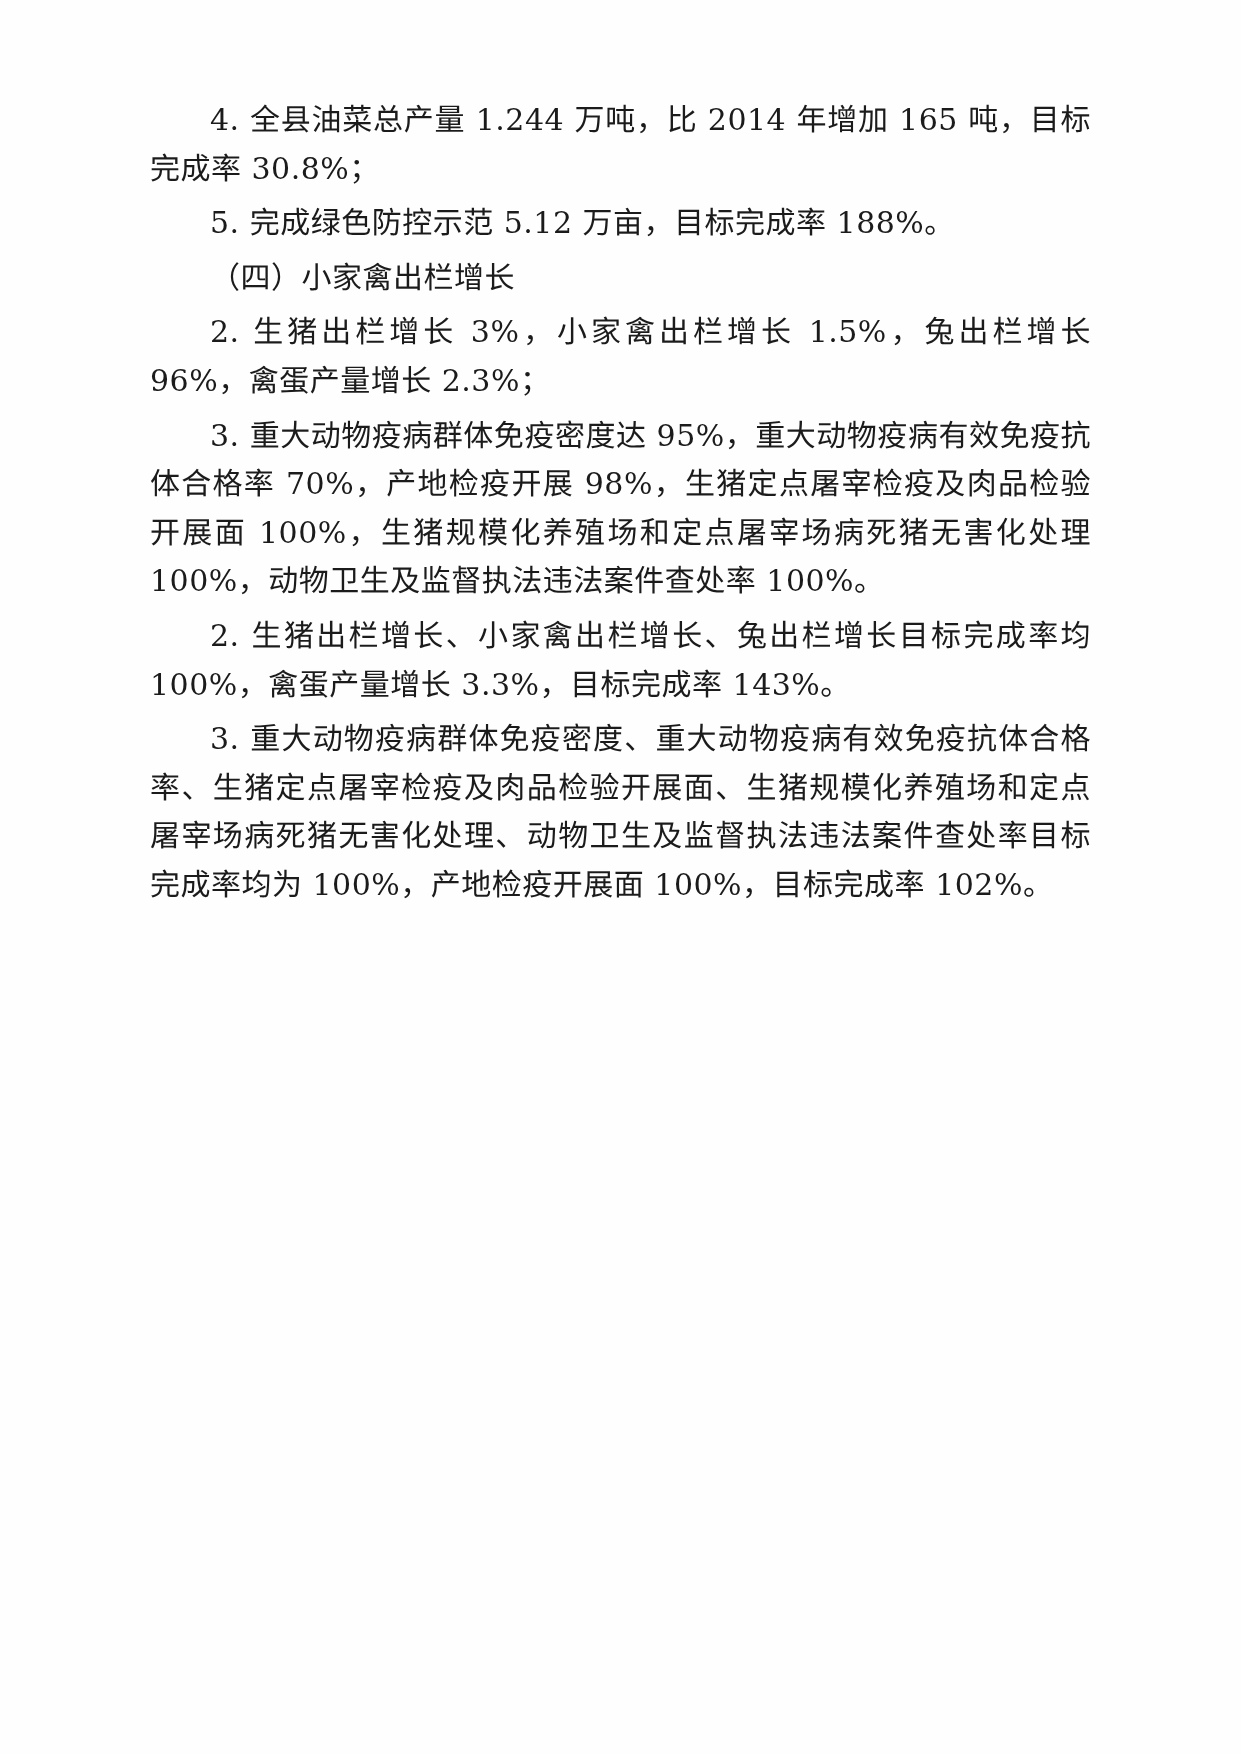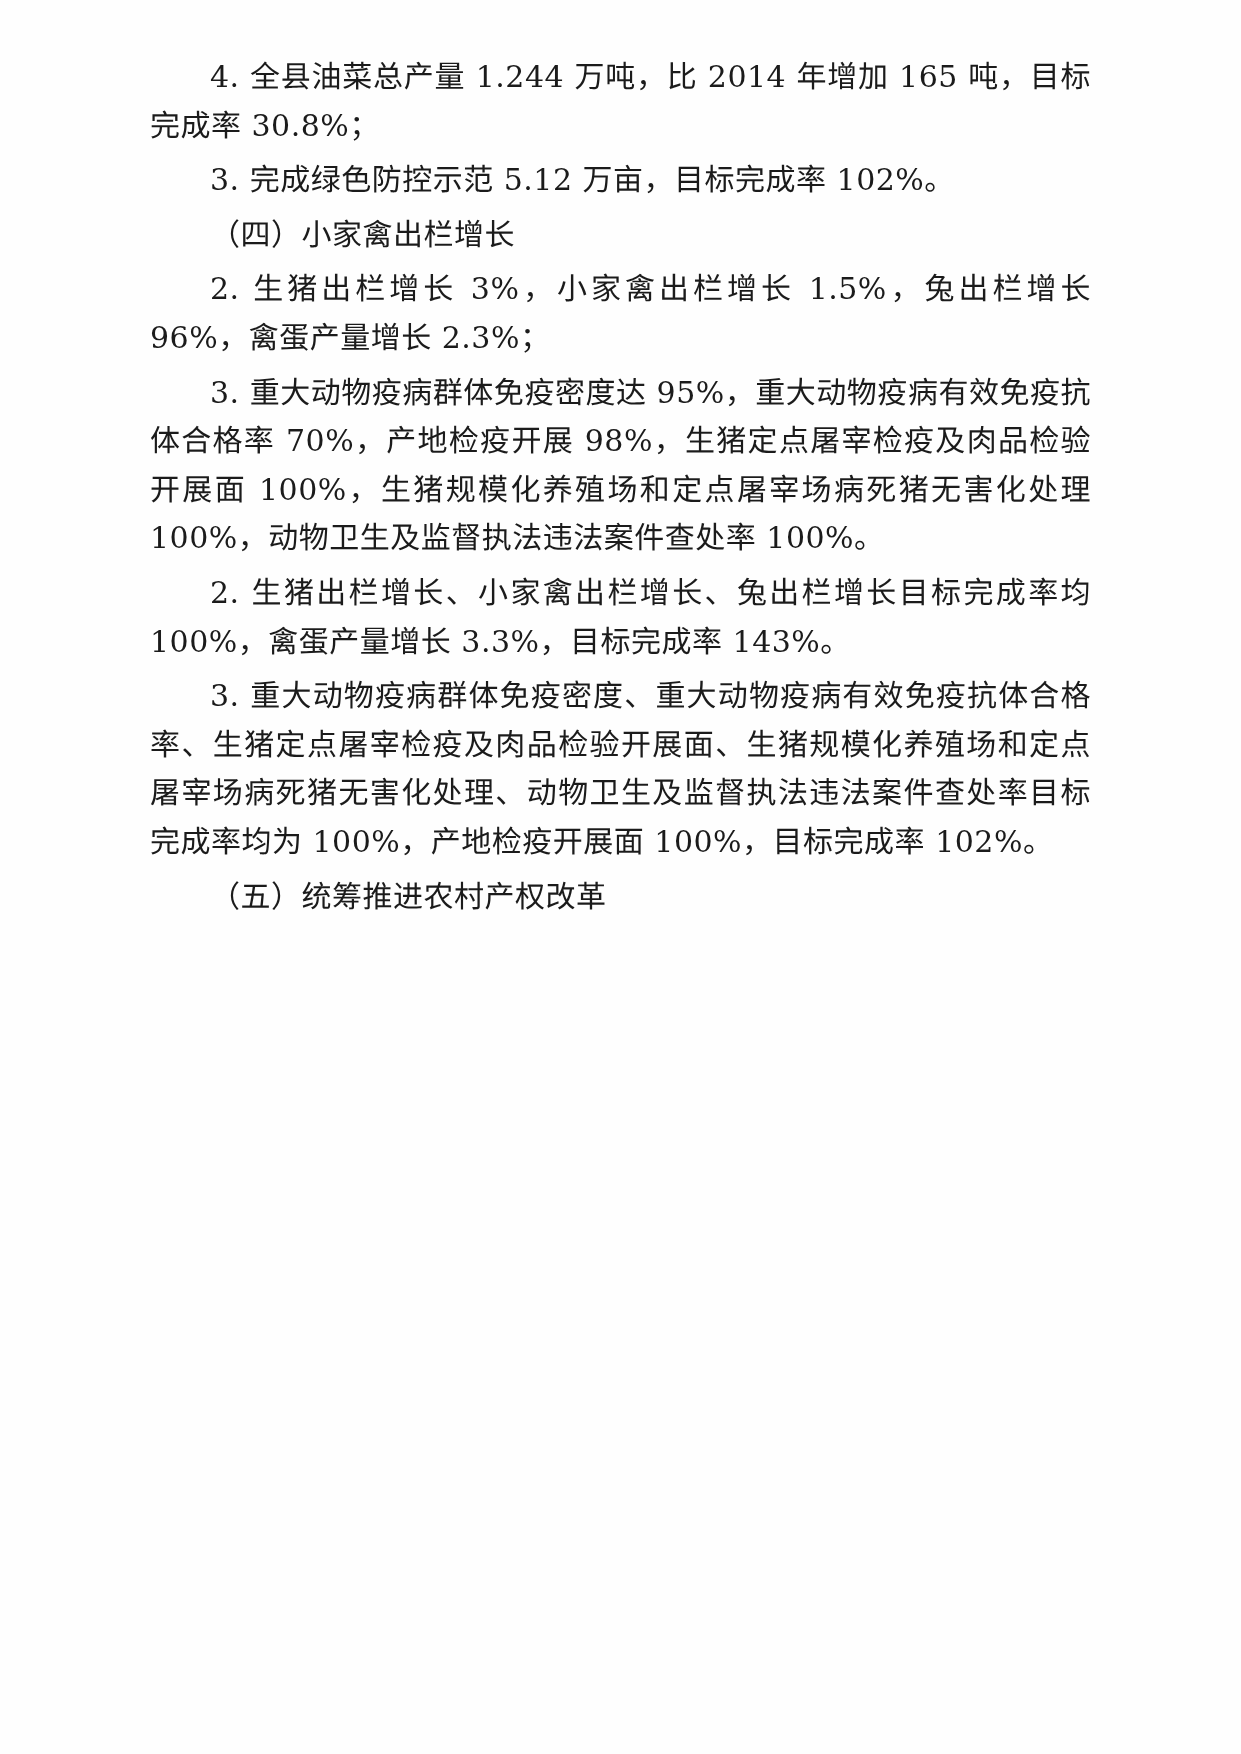--- a/index.html
+++ b/index.html
@@ -7,21 +7,21 @@
     margin: 0;
     padding: 0;
     background: #ffffff;
   }
   .page {
     width: 1241px;
     height: 1754px;
     background: #fefefe;
     position: relative;
     box-sizing: border-box;
-    padding: 53px 150px 60px 150px;
+    padding: 96px 150px 60px 150px;
     font-family: "DejaVu Serif", "Liberation Serif", serif;
   }
   .doc-body {
     font-size: 30px;
     line-height: 1.62;
     color: #1b1b1b;
     text-align: justify;
     text-justify: inter-ideograph;
     letter-spacing: 0.5px;
   }
@@ -30,21 +30,20 @@
     text-indent: 2em;
     white-space: normal;
   }
 </style>
 </head>
 <body>
 
 <div class="page">
   <div class="doc-body">
     <p class="para">4. 全县油菜总产量 1.244 万吨，比 2014 年增加 165 吨，目标完成率 30.8%；</p>
-    <p class="para">3. 完成绿色防控示范 5.12 万亩，目标完成率 102%。</p>
+    <p class="para">5. 完成绿色防控示范 5.12 万亩，目标完成率 188%。</p>
     <p class="para">（四）小家禽出栏增长</p>
     <p class="para">2. 生猪出栏增长 3%，小家禽出栏增长 1.5%，兔出栏增长 96%，禽蛋产量增长 2.3%；</p>
     <p class="para">3. 重大动物疫病群体免疫密度达 95%，重大动物疫病有效免疫抗体合格率 70%，产地检疫开展 98%，生猪定点屠宰检疫及肉品检验开展面 100%，生猪规模化养殖场和定点屠宰场病死猪无害化处理 100%，动物卫生及监督执法违法案件查处率 100%。</p>
     <p class="para">2. 生猪出栏增长、小家禽出栏增长、兔出栏增长目标完成率均 100%，禽蛋产量增长 3.3%，目标完成率 143%。</p>
     <p class="para">3. 重大动物疫病群体免疫密度、重大动物疫病有效免疫抗体合格率、生猪定点屠宰检疫及肉品检验开展面、生猪规模化养殖场和定点屠宰场病死猪无害化处理、动物卫生及监督执法违法案件查处率目标完成率均为 100%，产地检疫开展面 100%，目标完成率 102%。</p>
-    <p class="para">（五）统筹推进农村产权改革</p>
   </div>
 </div>
 
 </body></html>

